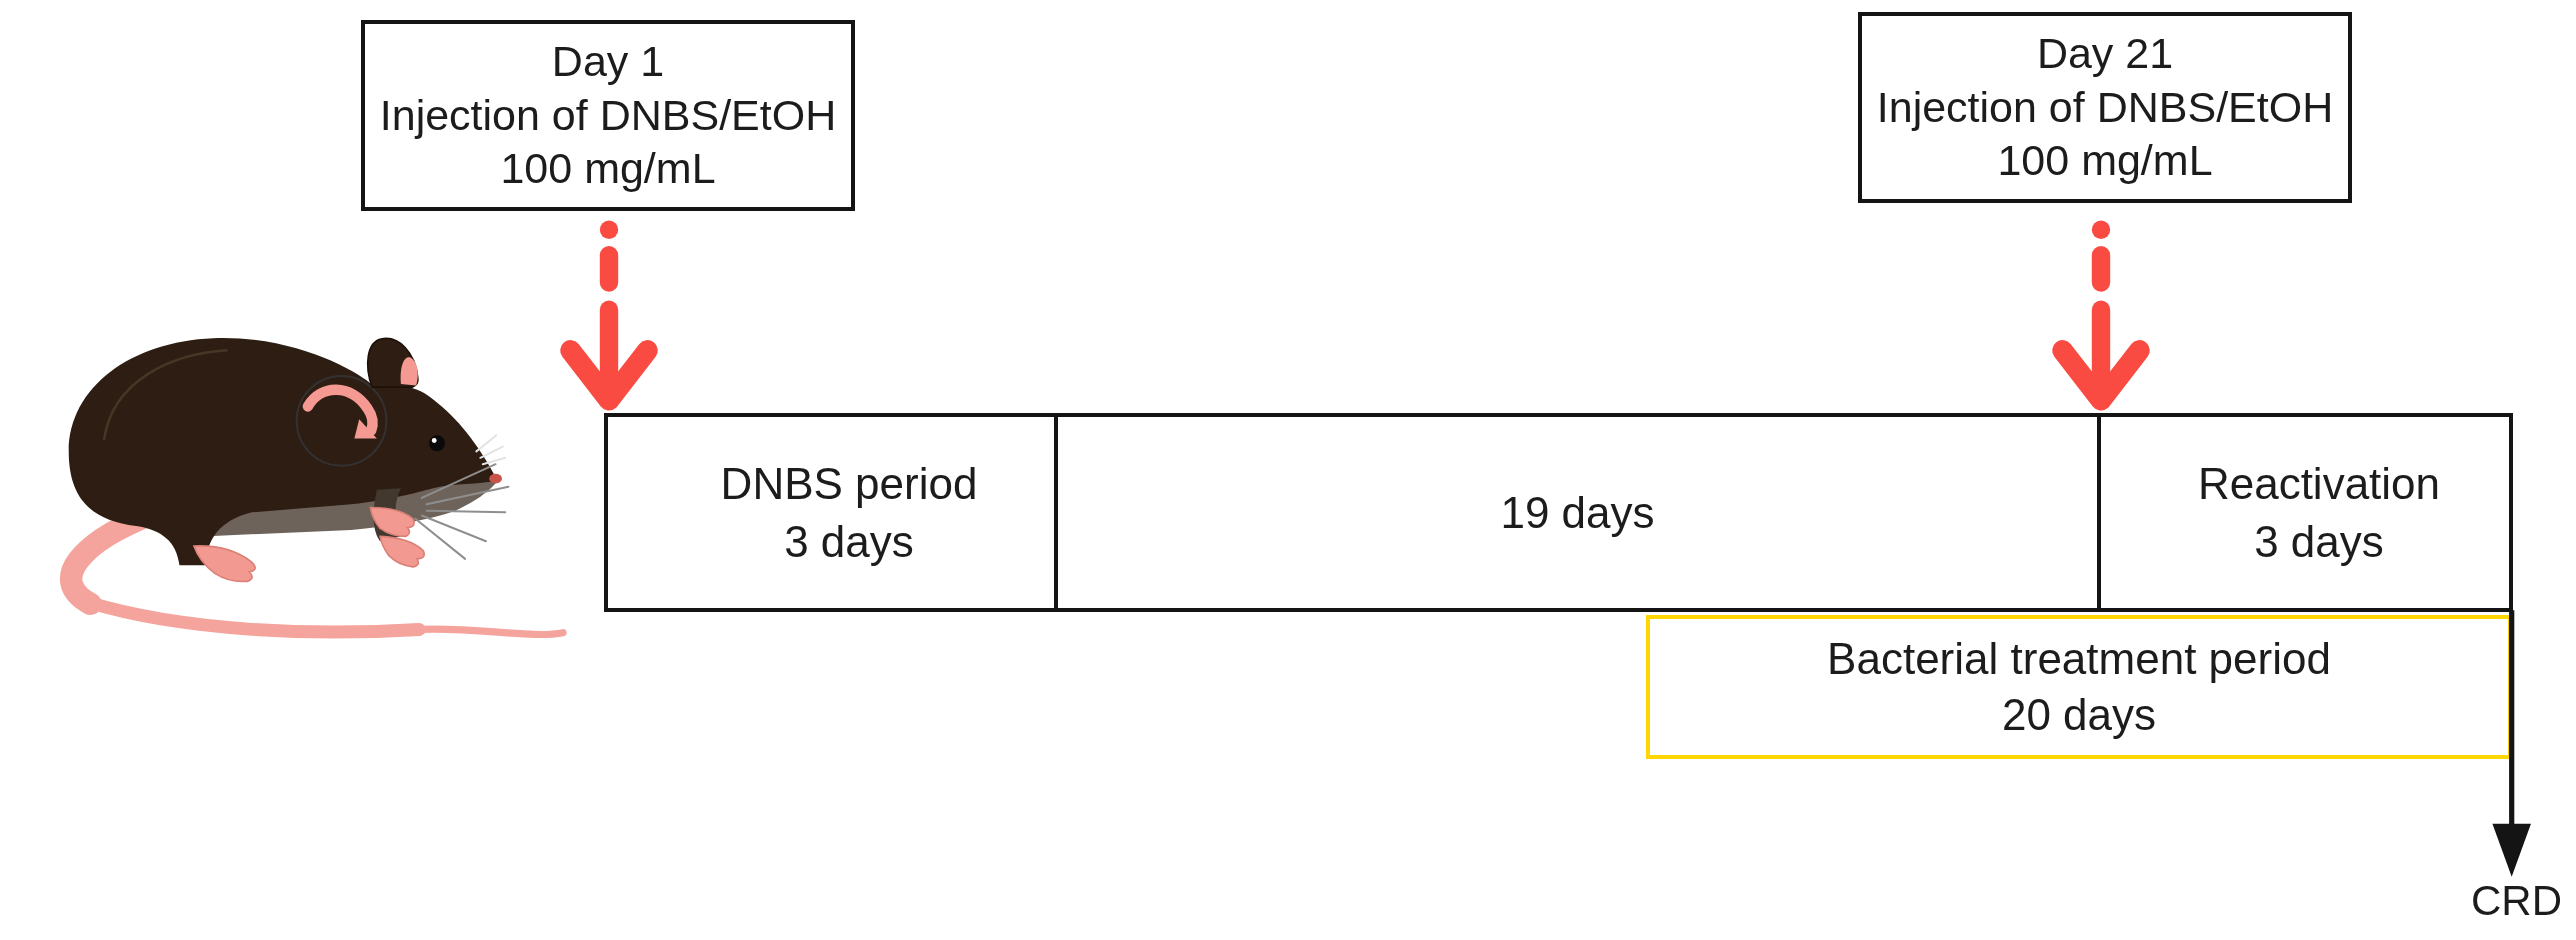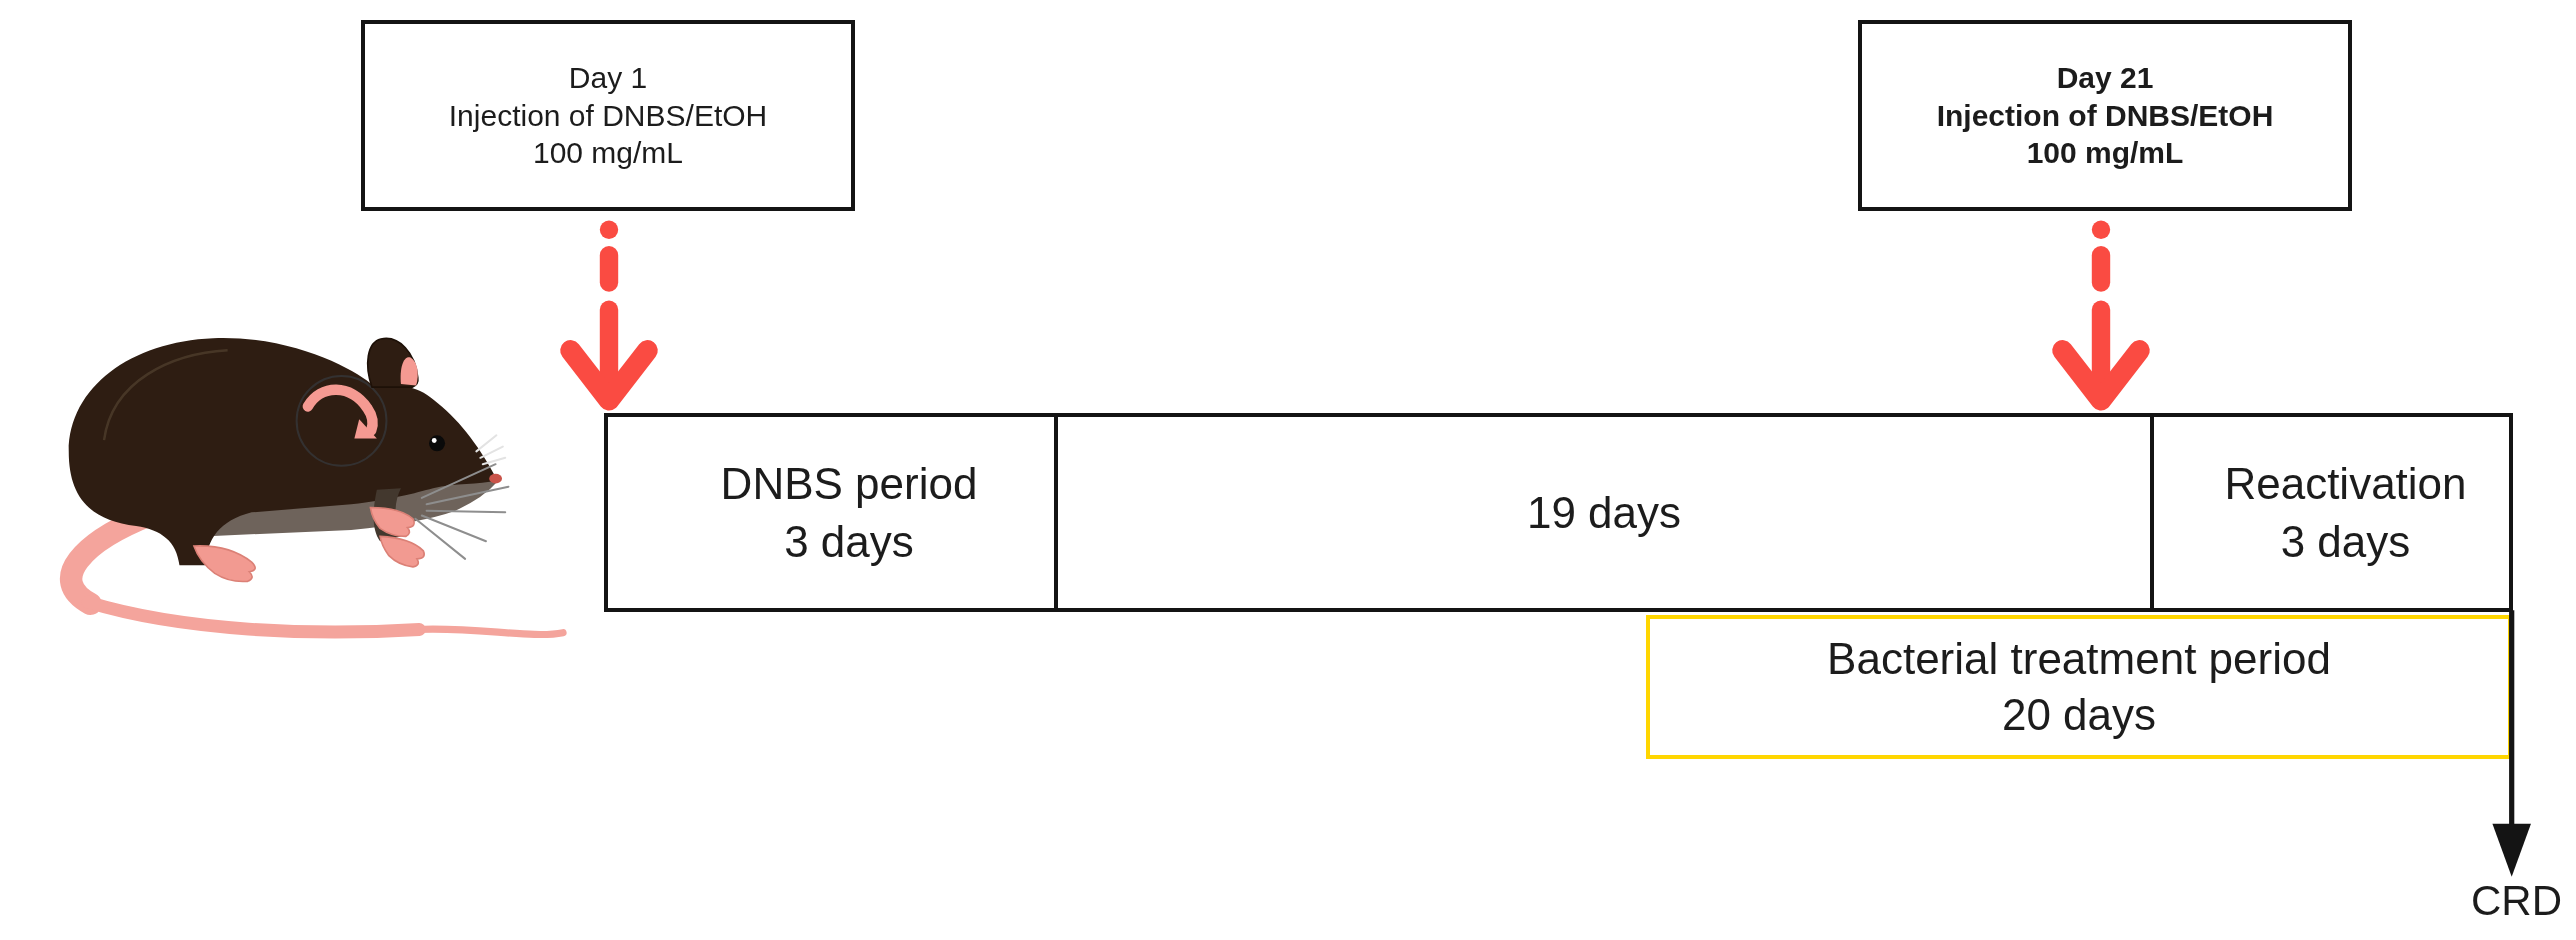--- a/index.html
+++ b/index.html
@@ -11,39 +11,39 @@
     color:#1c1c1c;
     overflow:hidden;
   }
   .abs{position:absolute;box-sizing:border-box;}
 
   
   .injection-box{
     width:494px;height:191px;
     border:4.8px solid #141414;
     display:flex;flex-direction:column;justify-content:center;align-items:center;
-    text-align:center;font-size:30px;line-height:1.25;
+    text-align:center;font-size:43px;line-height:1.25;
     background:#ffffff;
   }
   #day1-box{left:361px;top:20px;}
-  #day21-box{left:1858px;top:20px;font-weight:bold;}
+  #day21-box{left:1858px;top:12px;}
 
   
   .timeline-bar{
     left:604px;top:413px;width:1909px;height:199px;
     border:4.8px solid #141414;
     display:flex;background:#ffffff;
   }
   .segment{
     display:flex;flex-direction:column;justify-content:center;align-items:center;
     text-align:center;font-size:44px;line-height:1.3;box-sizing:border-box;
   }
   .seg-dnbs{width:414px;border-right:4px solid #141414;margin-left:36px;}
   .seg-recovery{flex:1;border-right:4px solid #141414;}
-  .seg-reactivation{width:355px;padding-left:28px;}
+  .seg-reactivation{width:408px;padding-left:28px;}
 
   
   .treatment-box{
     left:1646px;top:615px;width:866px;height:144px;
     border:4px solid #ffd600;
     display:flex;flex-direction:column;justify-content:center;align-items:center;
     text-align:center;font-size:44px;line-height:1.27;background:#ffffff;
   }
 
   

